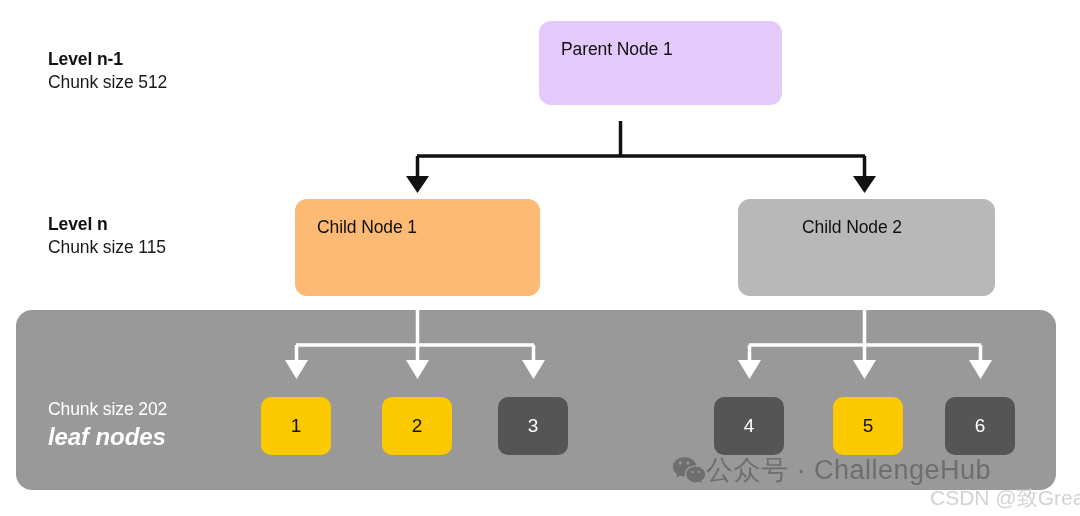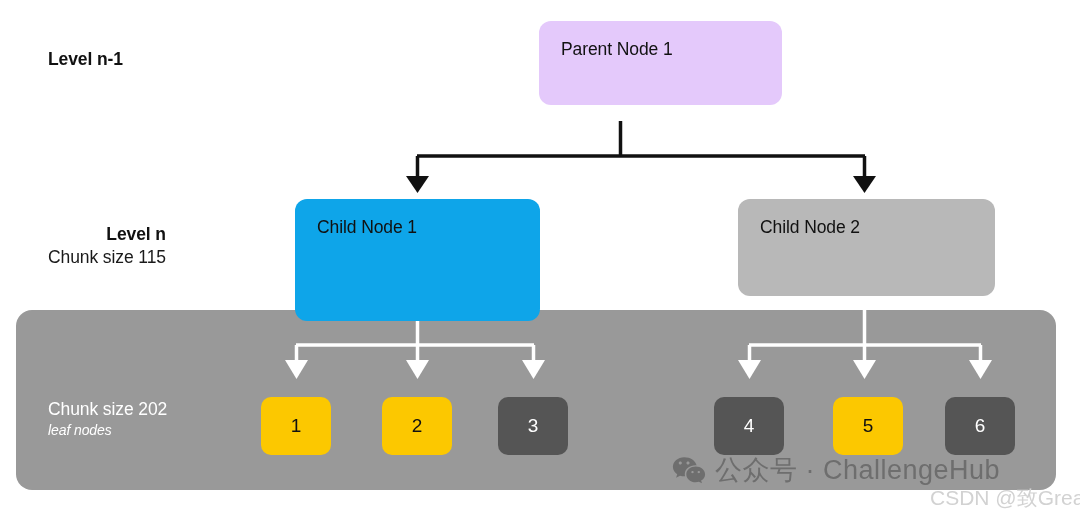--- a/index.html
+++ b/index.html
@@ -33,34 +33,34 @@
   }
   .level-label .lvl-sub {
     display: block;
     font-size: 17.5px;
     font-weight: normal;
     color: #1a1a1a;
     letter-spacing: -0.1px;
   }
   .level-label .lvl-note {
     display: block;
-    font-size: 14px;
-    font-weight: normal;
+    font-size: 24px;
+    font-weight: bold;
     font-style: italic;
     color: #1a1a1a;
     letter-spacing: -0.1px;
   }
   .level-label.on-panel .lvl-title,
   .level-label.on-panel .lvl-sub,
   .level-label.on-panel .lvl-note {
     color: #ffffff;
   }
 
   #label-n1 { left: 48px; top: 48px; }
-  #label-n  { left: 48px; top: 223px; text-align: right; }
+  #label-n  { left: 48px; top: 213px; }
   #label-n2 { left: 48px; top: 398px; }
 
   
   #leaf-panel {
     position: absolute;
     left: 16px;
     top: 310px;
     width: 1040px;
     height: 180px;
     background: #999999;
@@ -84,27 +84,28 @@
   }
 
   #node-parent {
     left: 499px; top: 21px;
     width: 243px; height: 84px;
     background: #e4c9fb;
     margin-left: 40px;
   }
   #node-child-1 {
     left: 295px; top: 199px;
-    width: 245px; height: 122px;
-    background: #0ea5e9;
+    width: 245px; height: 97px;
+    background: #fdba74;
   }
   #node-child-2 {
     left: 738px; top: 199px;
     width: 257px; height: 97px;
     background: #b8b8b8;
+    padding-left: 42px;
   }
 
   
   .leaf {
     position: absolute;
     width: 70px;
     height: 58px;
     border-radius: 10px;
     display: flex;
     align-items: center;
@@ -127,21 +128,21 @@
     pointer-events: none;
   }
 
   
   #watermark-wechat {
     position: absolute;
     left: 672px;
     top: 452px;
     display: flex;
     align-items: center;
-    gap: 9px;
+    gap: 0;
   }
   #watermark-wechat .wm-text {
     font-size: 27px;
     color: #6e6e6e;
     white-space: nowrap;
     letter-spacing: 0.5px;
   }
   #watermark-csdn {
     position: absolute;
     left: 930px;
@@ -151,20 +152,21 @@
     white-space: nowrap;
   }
 </style>
 </head>
 <body>
 
 <div id="canvas">
 
   <div class="level-label" id="label-n1">
     <span class="lvl-title">Level n-1</span>
+    <span class="lvl-sub">Chunk size 512</span>
   </div>
 
   <div class="level-label" id="label-n">
     <span class="lvl-title">Level n</span>
     <span class="lvl-sub">Chunk size 115</span>
   </div>
 
   <div id="leaf-panel"></div>
 
   <div class="level-label on-panel" id="label-n2">

